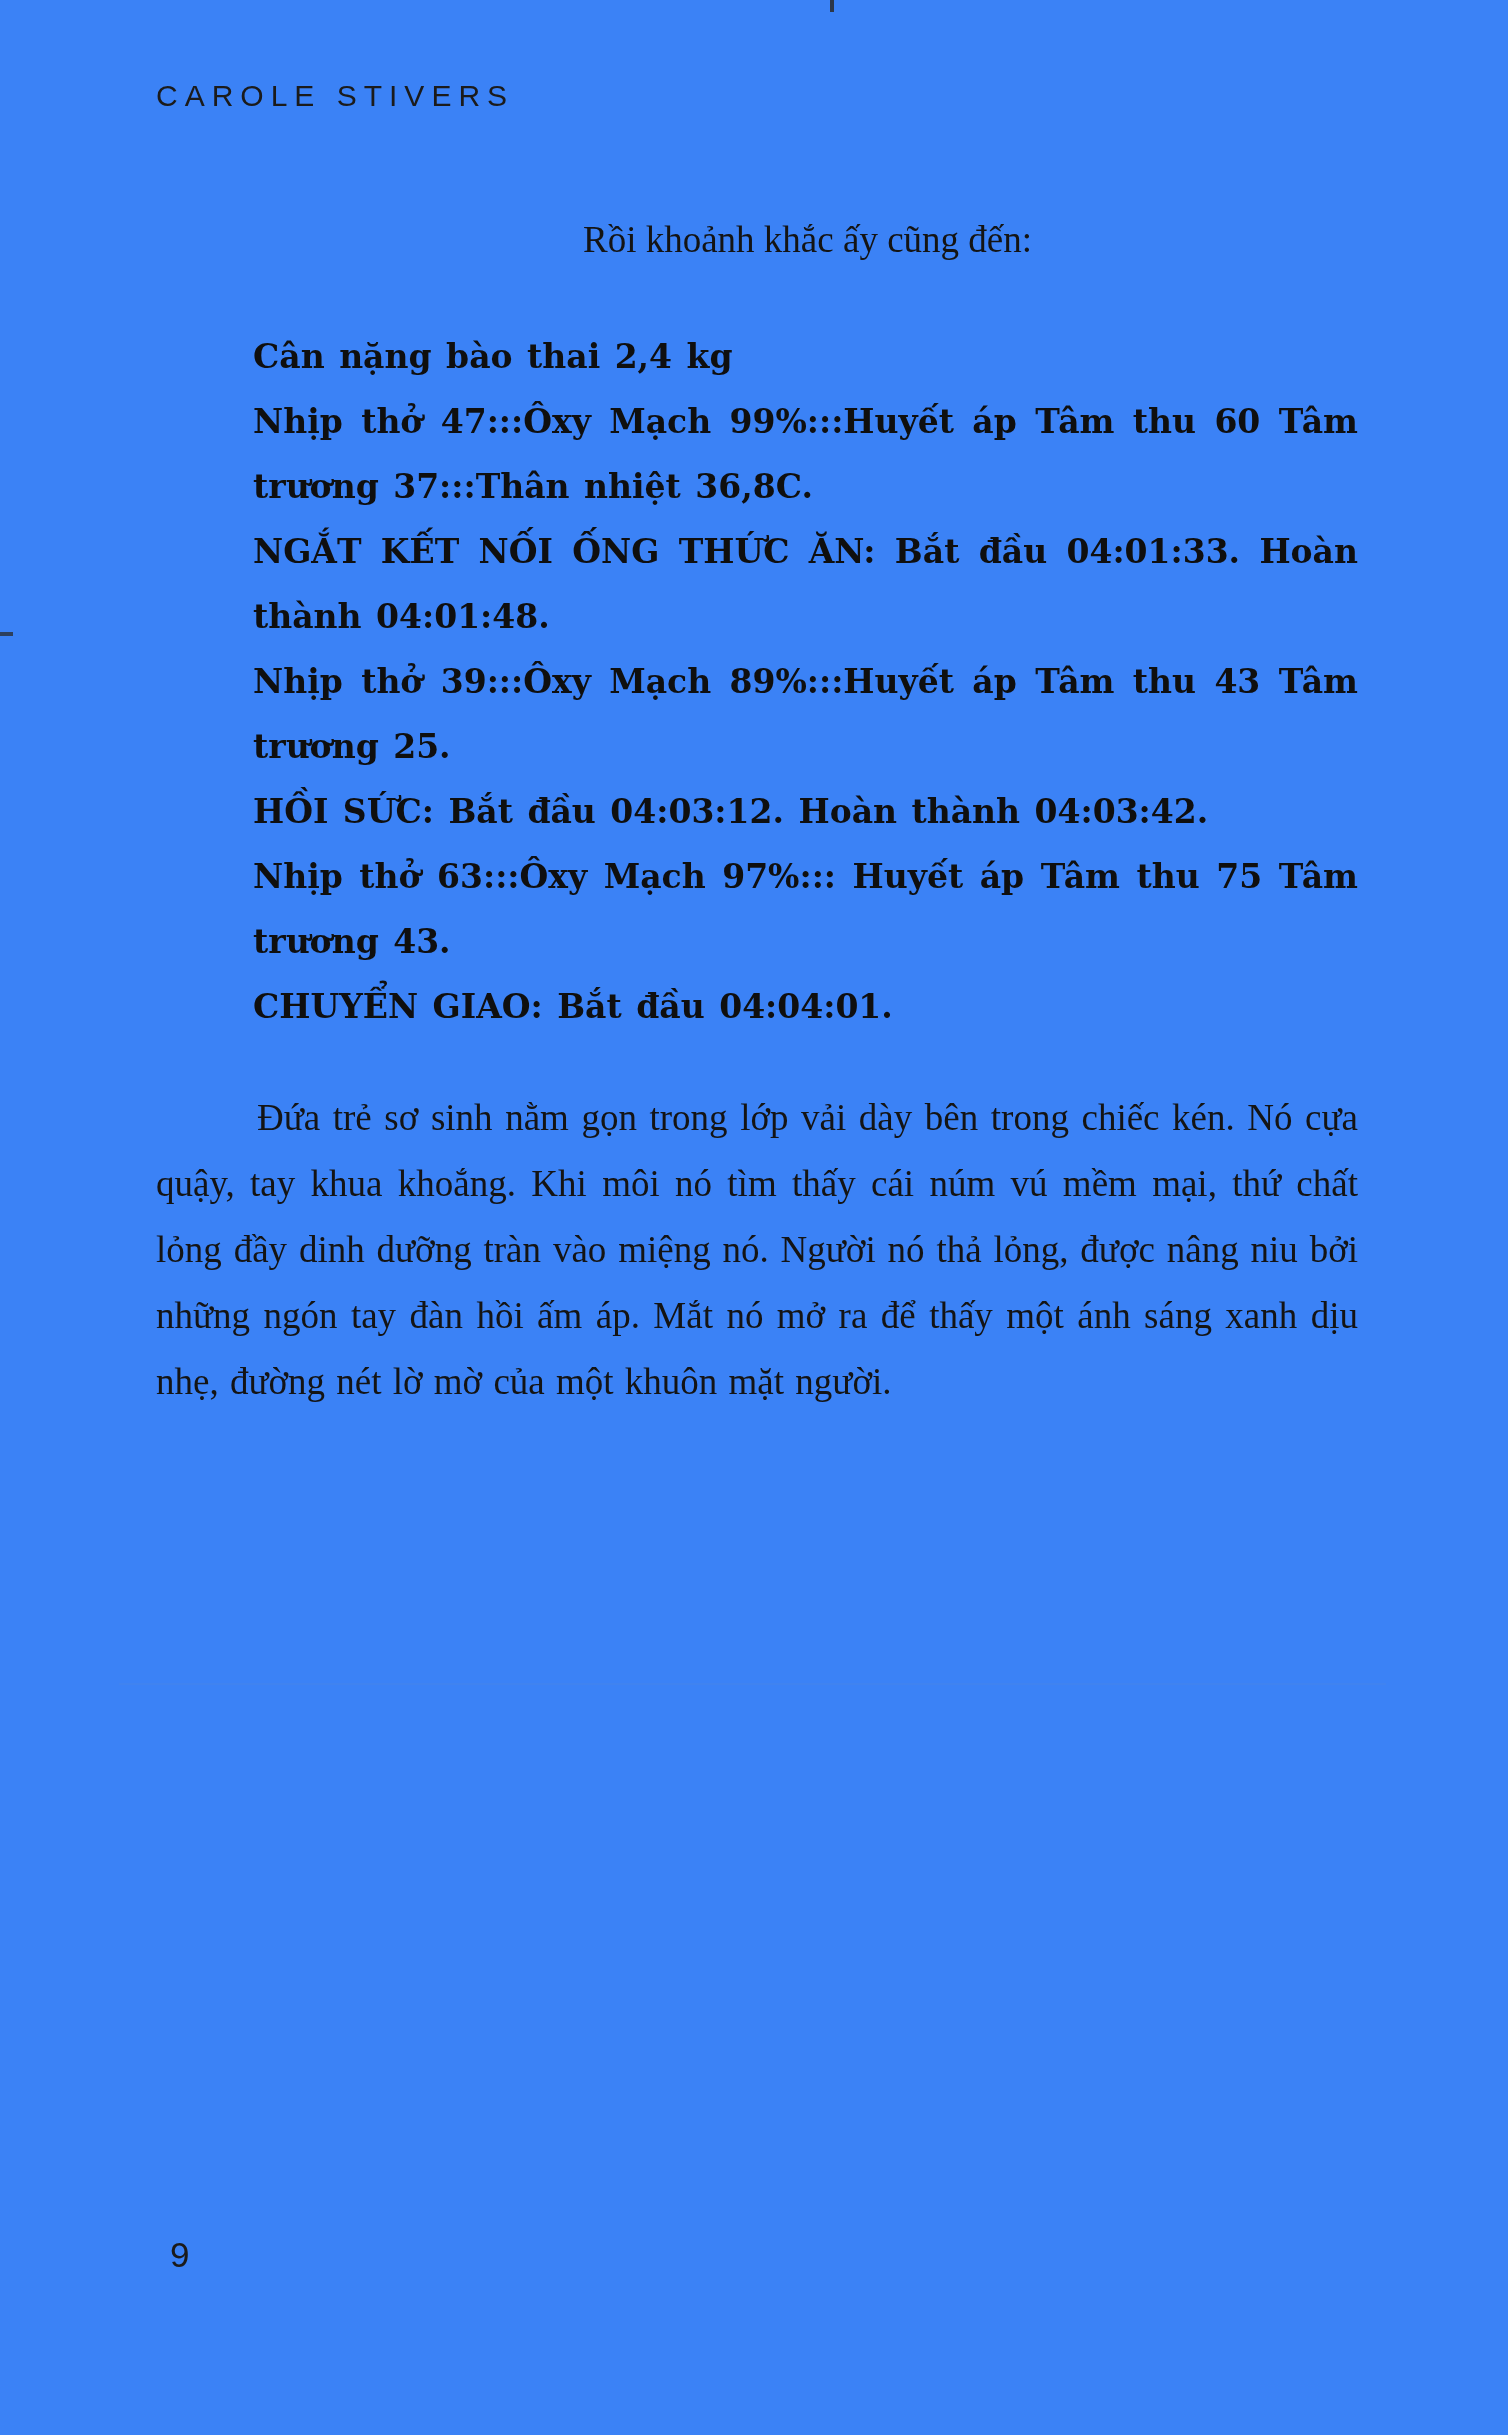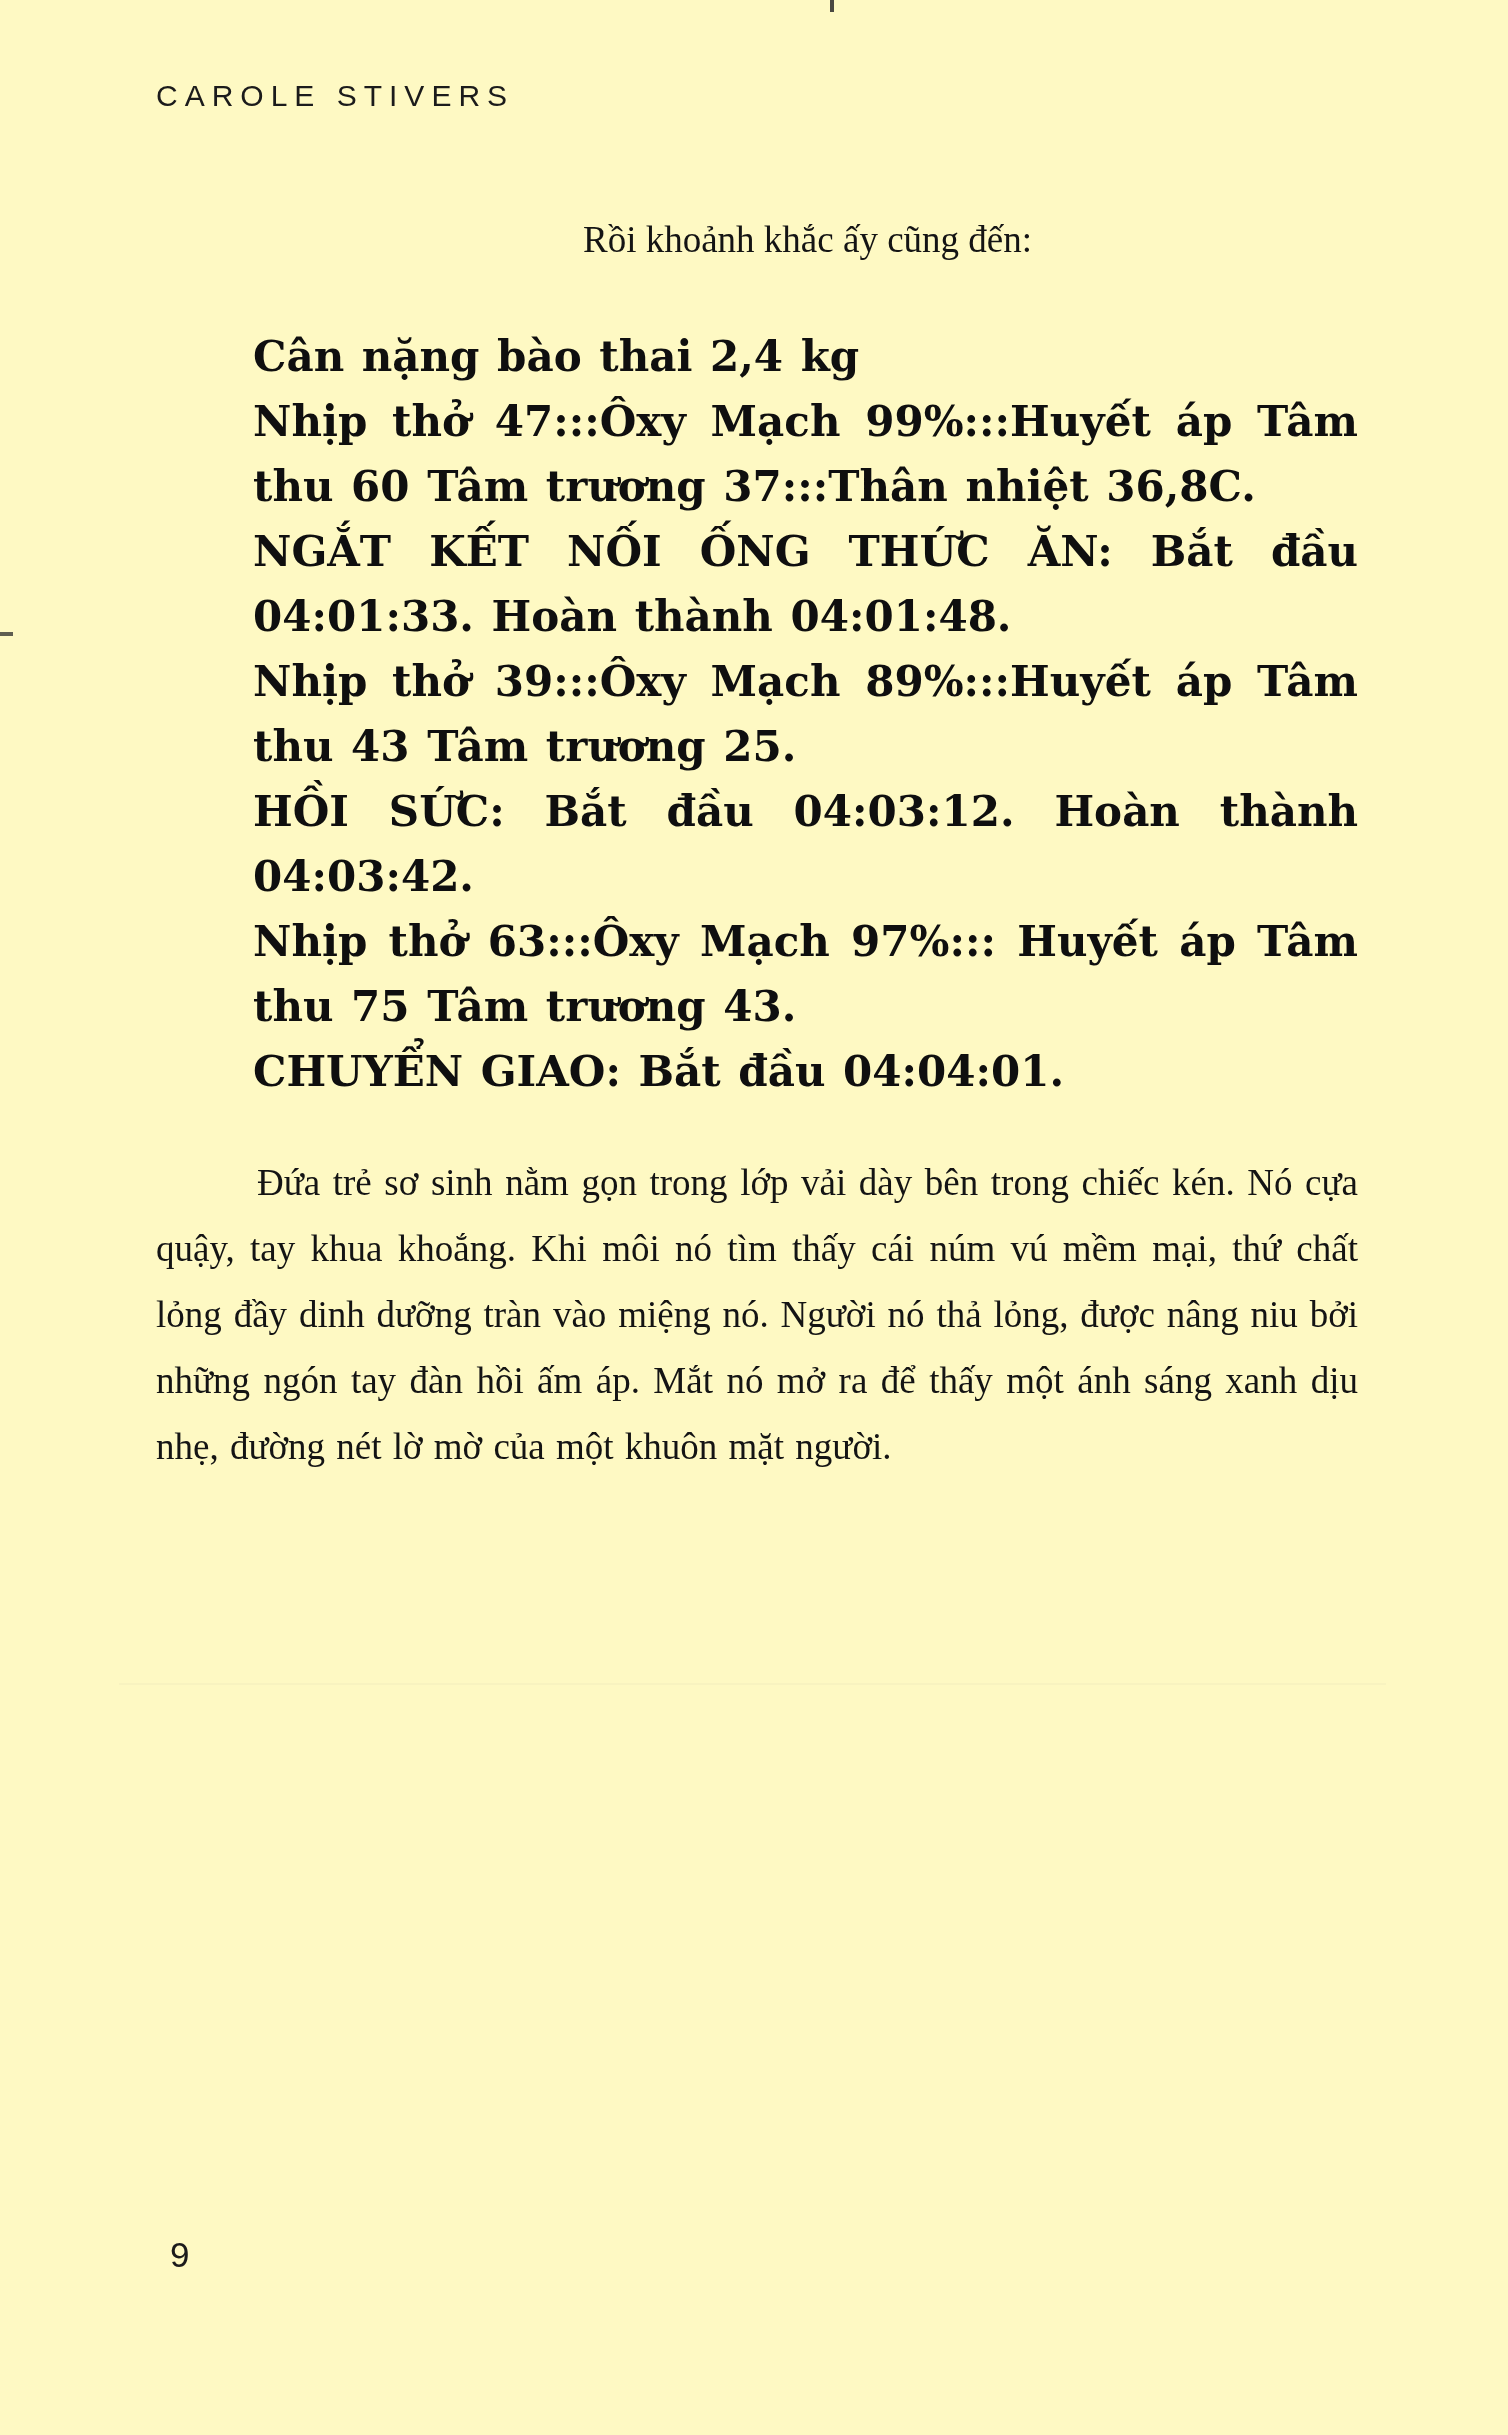--- a/index.html
+++ b/index.html
@@ -8,21 +8,21 @@
     height: 2435px;
     background: #fdfdfc;
     position: relative;
     overflow: hidden;
     font-family: "Liberation Serif", serif;
     color: #161616;
   }
   .page {
     position: absolute;
     inset: 0;
-    background: #fef9c3;
+    background: #3b82f6;
   }
   .running-header {
     position: absolute;
     left: 156px;
     top: 79px;
     font-family: "Liberation Sans", sans-serif;
     font-size: 30px;
     font-weight: 500;
     letter-spacing: 7px;
     color: #1b1b1b;
@@ -40,21 +40,21 @@
     line-height: 59px;
     text-indent: 101px;
     color: #141414;
     text-align: center;
   }
   .readout-block {
     margin: 55px 0 0 97px;
     width: 1105px;
     font-family: "DejaVu Serif", serif;
     font-weight: 700;
-    font-size: 42px;
+    font-size: 33px;
     line-height: 65px;
     color: #0f0f0f;
     text-align: justify;
     word-spacing: 3px;
   }
   .readout-block p {
     margin: 0;
   }
   .closing-paragraph {
     margin: 46px 0 0 0;

